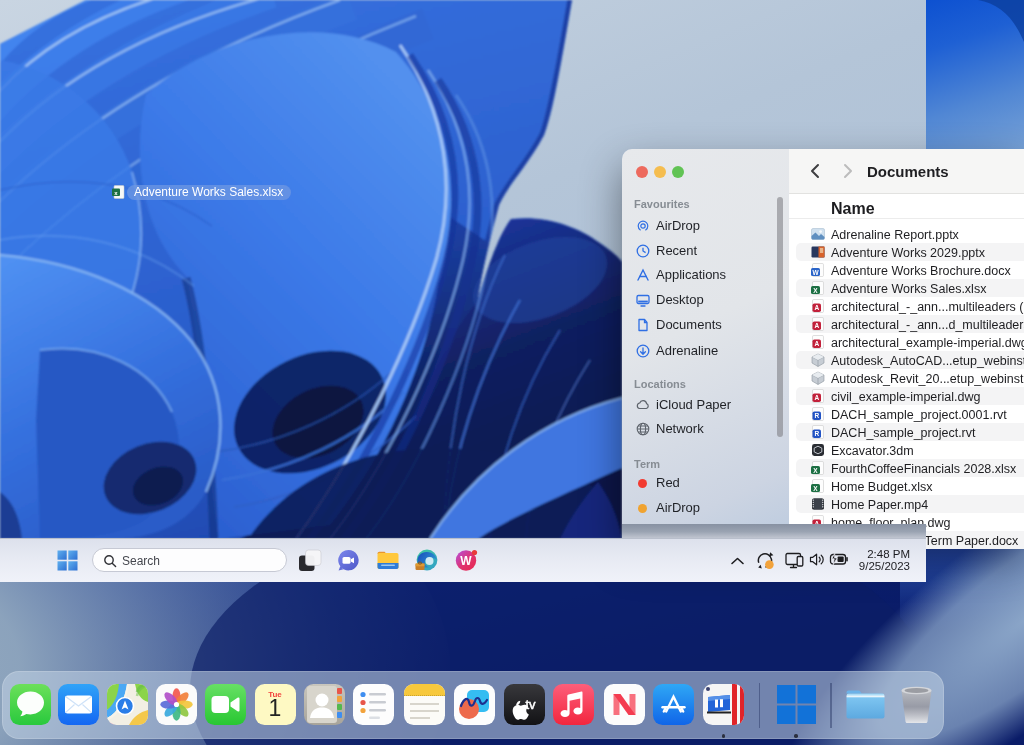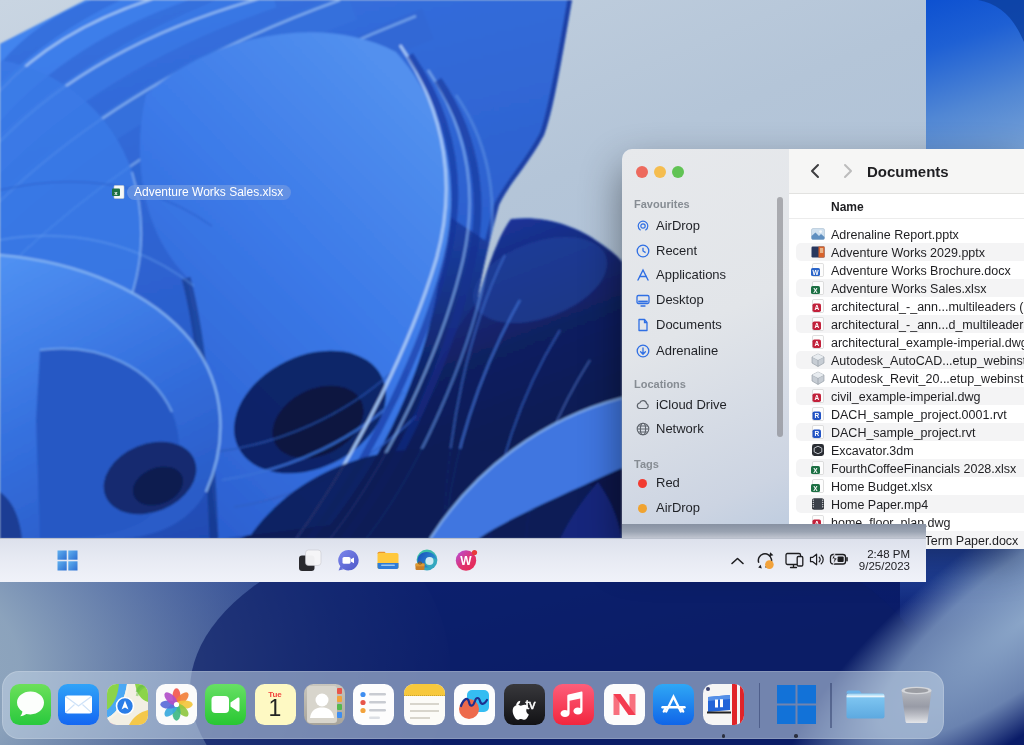--- a/index.html
+++ b/index.html
@@ -29,21 +29,21 @@
 #ftitle{position:absolute;left:167px;top:0;width:235px;height:45px;background:#f6f6f5;
  border-bottom:1px solid #e2e2e0;}
 #ftitle .tname{position:absolute;left:78px;top:14px;font-size:15px;font-weight:bold;color:#1f1f22;}
 .trafficlight{position:absolute;top:17px;width:12px;height:12px;border-radius:50%;}
 .sbhead{position:absolute;left:12px;font-size:11px;font-weight:bold;color:#868c93;}
 .sbitem{position:absolute;left:34px;font-size:13px;color:#1f2126;white-space:nowrap;}
 .sbico{position:absolute;left:13px;width:16px;height:16px;}
 .tagdot{position:absolute;left:16px;width:9px;height:9px;border-radius:50%;}
 #fscroll{position:absolute;left:155px;top:48px;width:6px;height:240px;border-radius:3px;
  background:rgba(120,120,125,0.55);}
-.fhdr{position:absolute;left:209px;top:51px;font-size:12px;font-weight:bold;color:#1d1d20;}
+.fhdr{position:absolute;left:209px;top:51px;font-size:16px;font-weight:bold;color:#1d1d20;}
 #fsep{position:absolute;left:167px;top:69px;width:235px;height:1px;background:#ececec;}
 .frow{position:absolute;left:174px;height:18px;width:420px;}
 .frow .stripe{position:absolute;left:0;top:0;height:18px;width:420px;background:#f4f4f5;border-radius:5px 0 0 5px;}
 .frow .fico{position:absolute;left:15px;top:2px;width:14px;height:14px;}
 .frow .fname{position:absolute;left:35px;top:2.5px;font-size:12.5px;color:#1e1e21;white-space:nowrap;}
 #dock{position:absolute;left:2px;top:671px;width:942px;height:68px;border-radius:17px;
  background:rgba(190,207,226,0.58);border:1px solid rgba(255,255,255,0.17);}
 .dicon{position:absolute;top:12px;width:41px;height:41px;border-radius:9.5px;}
 .dsep{position:absolute;top:11px;width:1.5px;height:45px;background:rgba(30,45,90,0.42);}
 .ddot{position:absolute;top:62px;width:3.5px;height:3.5px;border-radius:50%;background:rgba(20,20,25,0.75);}
@@ -277,30 +277,30 @@
             <path d="M8,5 L8,11 M5.6,8.8 L8,11.2 L10.4,8.8" stroke-linecap="round" stroke-linejoin="round"></path>
           </g>
         </svg>
         <div class="sbitem" style="top:194px;line-height:16px">Adrenaline</div>
       <div class="sbhead" style="top:229px">Locations</div>
       <svg class="sbico" style="top:248px" width="16" height="16" viewBox="0 0 16 16">
           <g fill="none" stroke="#5e646c" stroke-width="1.2">
             <path d="M4.5,11.5 A2.8,2.8 0 0 1 4.7,6 A3.6,3.6 0 0 1 11.6,6.6 A2.6,2.6 0 0 1 11.4,11.5 Z" stroke-linejoin="round"></path>
           </g>
         </svg>
-        <div class="sbitem" style="top:248px;line-height:16px">iCloud Drive</div>
+        <div class="sbitem" style="top:248px;line-height:16px">iCloud Paper</div>
       <svg class="sbico" style="top:272px" width="16" height="16" viewBox="0 0 16 16">
           <g fill="none" stroke="#5e646c" stroke-width="1.1">
             <circle cx="8" cy="8" r="5.8"></circle>
             <ellipse cx="8" cy="8" rx="2.6" ry="5.8"></ellipse>
             <path d="M2.2,8 L13.8,8 M3,5 L13,5 M3,11 L13,11"></path>
           </g>
         </svg>
         <div class="sbitem" style="top:272px;line-height:16px">Network</div>
-      <div class="sbhead" style="top:309px">Tags</div>
+      <div class="sbhead" style="top:309px">Term</div>
       <div class="tagdot" style="top:330.0px;background:#f23b31"></div>
         <div class="sbitem" style="top:326px;line-height:16px">Red</div>
       <div class="tagdot" style="top:354.5px;background:#f0a330"></div>
         <div class="sbitem" style="top:351px;line-height:16px">AirDrop</div>
       <div class="tagdot" style="top:379.0px;background:#f0b81f"></div>
         <div class="sbitem" style="top:376px;line-height:16px">Report</div>
     </div>
     <div id="fscroll"></div>
     <div class="fhdr">Name</div>
     <div id="fsep"></div>
@@ -477,20 +477,27 @@
           <linearGradient id="wlg" x1="0" y1="0" x2="1" y2="1">
         <stop offset="0" stop-color="#5fb0ef"></stop>
             <stop offset="1" stop-color="#2e6fd2"></stop>
           </linearGradient>
         </defs>
       <rect x="0.5" y="0.5" width="9.2" height="9.2" fill="url(#wlg)"></rect>
       <rect x="11.3" y="0.5" width="9.2" height="9.2" fill="url(#wlg)"></rect>
       <rect x="0.5" y="11.3" width="9.2" height="9.2" fill="url(#wlg)"></rect>
       <rect x="11.3" y="11.3" width="9.2" height="9.2" fill="url(#wlg)"></rect>
     </svg>
+    <div class="abs" style="left:92px;top:9px;width:195px;height:24px;border-radius:12px;background:#fdfdfe;border:1px solid #c6c9d4;">
+      <svg class="abs" style="left:10px;top:5px" width="14" height="14" viewBox="0 0 14 14">
+        <circle cx="6" cy="6" r="4.2" fill="none" stroke="#303136" stroke-width="1.4"></circle>
+        <path d="M9.2,9.2 L12.6,12.6" stroke="#303136" stroke-width="1.4" stroke-linecap="round"></path>
+      </svg>
+      <span class="abs" style="left:29px;top:5px;font-size:12px;color:#45474e;">Search</span>
+    </div>
     <svg class="abs" style="left:298px;top:10px" width="24" height="23" viewBox="0 0 24 23">
       <rect x="1" y="6.5" width="15.5" height="15.5" rx="3" fill="#2a2a2e"></rect>
       <rect x="7.5" y="1" width="15.5" height="15.5" rx="3" fill="#f6f6f8" opacity="0.97" stroke="#c8c8cc" stroke-width="0.6"></rect>
     </svg>
     <svg class="abs" style="left:337px;top:10px" width="23" height="23" viewBox="0 0 23 23">
       <defs>
           <linearGradient id="tmg" x1="0" y1="0" x2="1" y2="1">
         <stop offset="0" stop-color="#7c86ec"></stop>
             <stop offset="1" stop-color="#4e58c8"></stop>
           </linearGradient>

